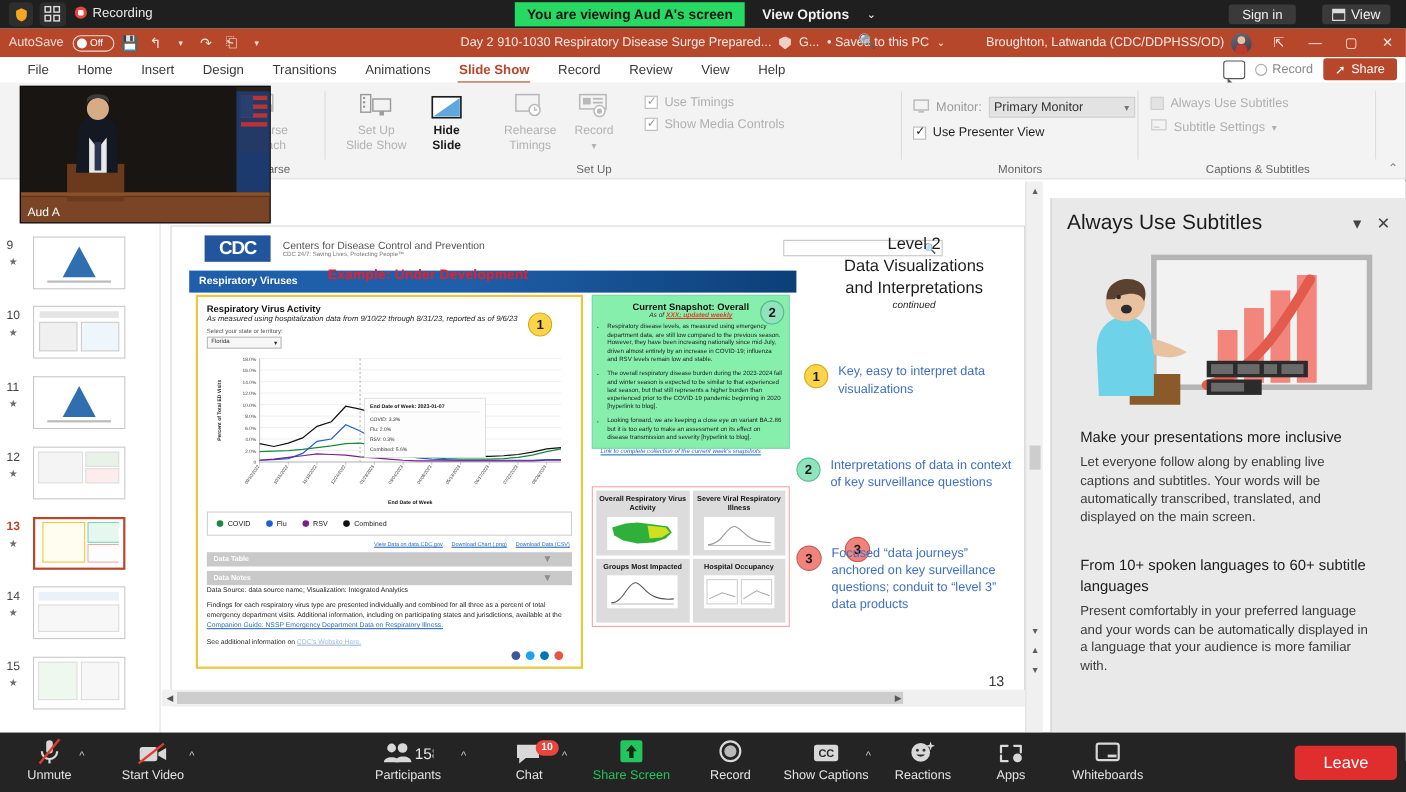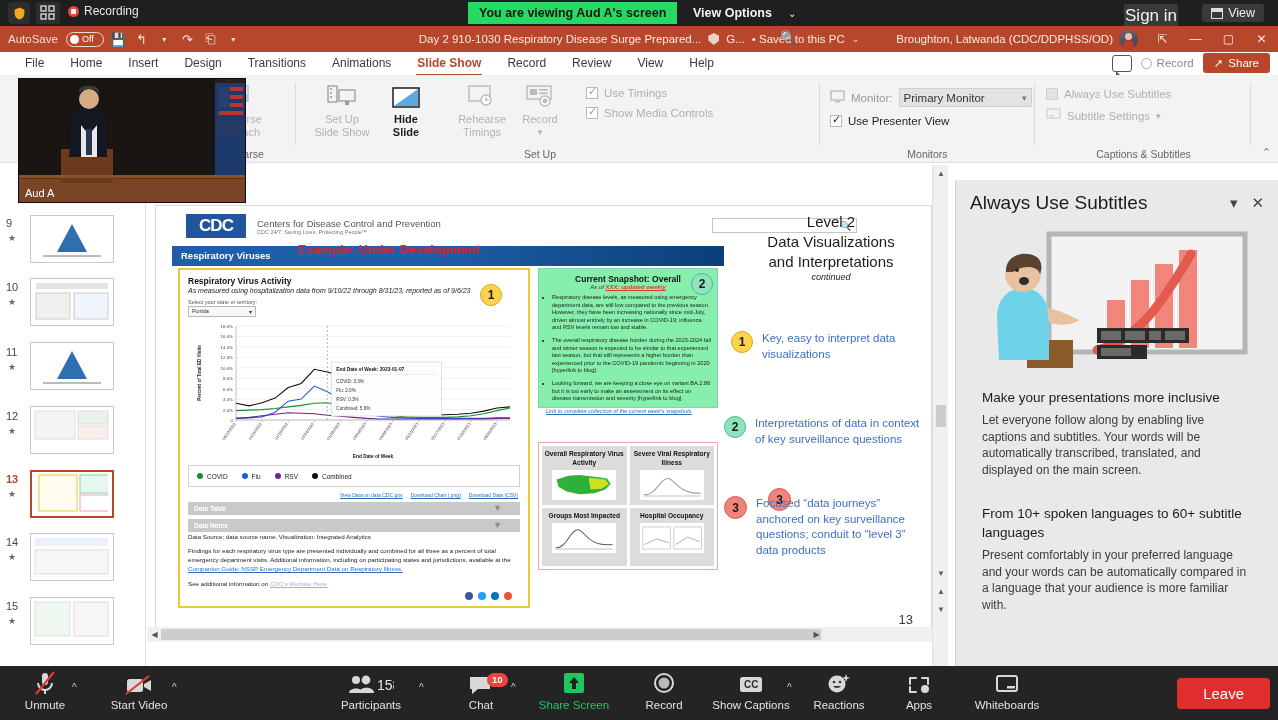--- a/index.html
+++ b/index.html
@@ -17,22 +17,22 @@
   .zm-rec { position:absolute; left:68px; top:4px; display:flex; align-items:center; gap:5px; }
   .zm-rec .dot { width:11px; height:11px; border-radius:50%; background:#e8453c; position:relative;}
   .zm-rec .dot:after{content:'';position:absolute;left:3px;top:3px;width:5px;height:5px;background:#fff;border-radius:1px;}
   .zm-rec span { color:#e8e8e8; font-size:12px; }
   .viewing-pill { position:absolute; left:468px; top:2px; height:22px; background:#26d962;
      color:#141414; font-size:12.5px; font-weight:bold; display:flex; align-items:center;
      padding:0 11px; }
   .view-options { position:absolute; left:681px; top:2px; height:22px; display:flex;
      align-items:center; gap:16px; padding:0 12px; color:#f2f2f2; font-size:12.5px; font-weight:bold; }
   .view-options .chev { font-size:10px; font-weight:normal; }
-  .signin { position:absolute; right:100px; top:4px; color:#f0f0f0; font-size:17px;
-      background:#3a3a3a; padding:2px 1px; border-radius:3px;}
+  .signin { position:absolute; right:100px; top:4px; color:#f0f0f0; font-size:12px;
+      background:#3a3a3a; padding:2px 12px; border-radius:3px;}
   .viewbtn { position:absolute; right:14px; top:4px; color:#f0f0f0; font-size:12.5px;
       background:#3a3a3a; padding:2px 9px; border-radius:3px; display:flex; align-items:center; gap:5px;}
   .viewbtn .ic { display:inline-block; width:12px; height:11px; border:1.5px solid #ddd; border-top-width:4px;}
 
   
   .ppt { position:absolute; left:0; top:26px; width:1278px; height:640px; background:#fff; }
   .ppt-title { position:relative; height:26px; background:#b7472a; }
   .qat { position:absolute; left:8px; top:0; height:26px; display:flex; align-items:center; gap:6px;
       color:#f3dcd6; font-size:11.5px; }
   .qat .lbl{ margin-right:2px; }
@@ -780,21 +780,21 @@
           <rect x="170" y="103" width="12" height="9" fill="#6a6a6a"></rect>
           <rect x="186" y="103" width="20" height="9" fill="#6a6a6a"></rect>
           <rect x="118" y="117" width="50" height="14" fill="#2b2b2b"></rect>
           <rect x="122" y="120" width="30" height="8" fill="#6a6a6a"></rect>
         </svg>
       </div>
       <div class="sp-body">
         <div class="sp-head">Make your presentations more inclusive</div>
         <div class="sp-p">Let everyone follow along by enabling live captions and subtitles. Your words will be automatically transcribed, translated, and displayed on the main screen.</div>
         <div class="sp-head" style="margin-top:26px">From 10+ spoken languages to 60+ subtitle languages</div>
-        <div class="sp-p">Present comfortably in your preferred language and your words can be automatically compared in a language that your audience is more familiar with.</div>
+        <div class="sp-p">Present comfortably in your preferred language and your words can be automatically displayed in a language that your audience is more familiar with.</div>
       </div>
     </div>
 
   </div>
 
   <div class="vtile">
     <svg width="228" height="125" viewBox="0 0 228 125">
       <rect width="228" height="125" fill="#191512"></rect>
       <rect x="196" y="0" width="32" height="125" fill="#2a2018"></rect>
       <path d="M196 4 L228 4 L228 96 L196 96 Z" fill="#1c3a6e"></path>

